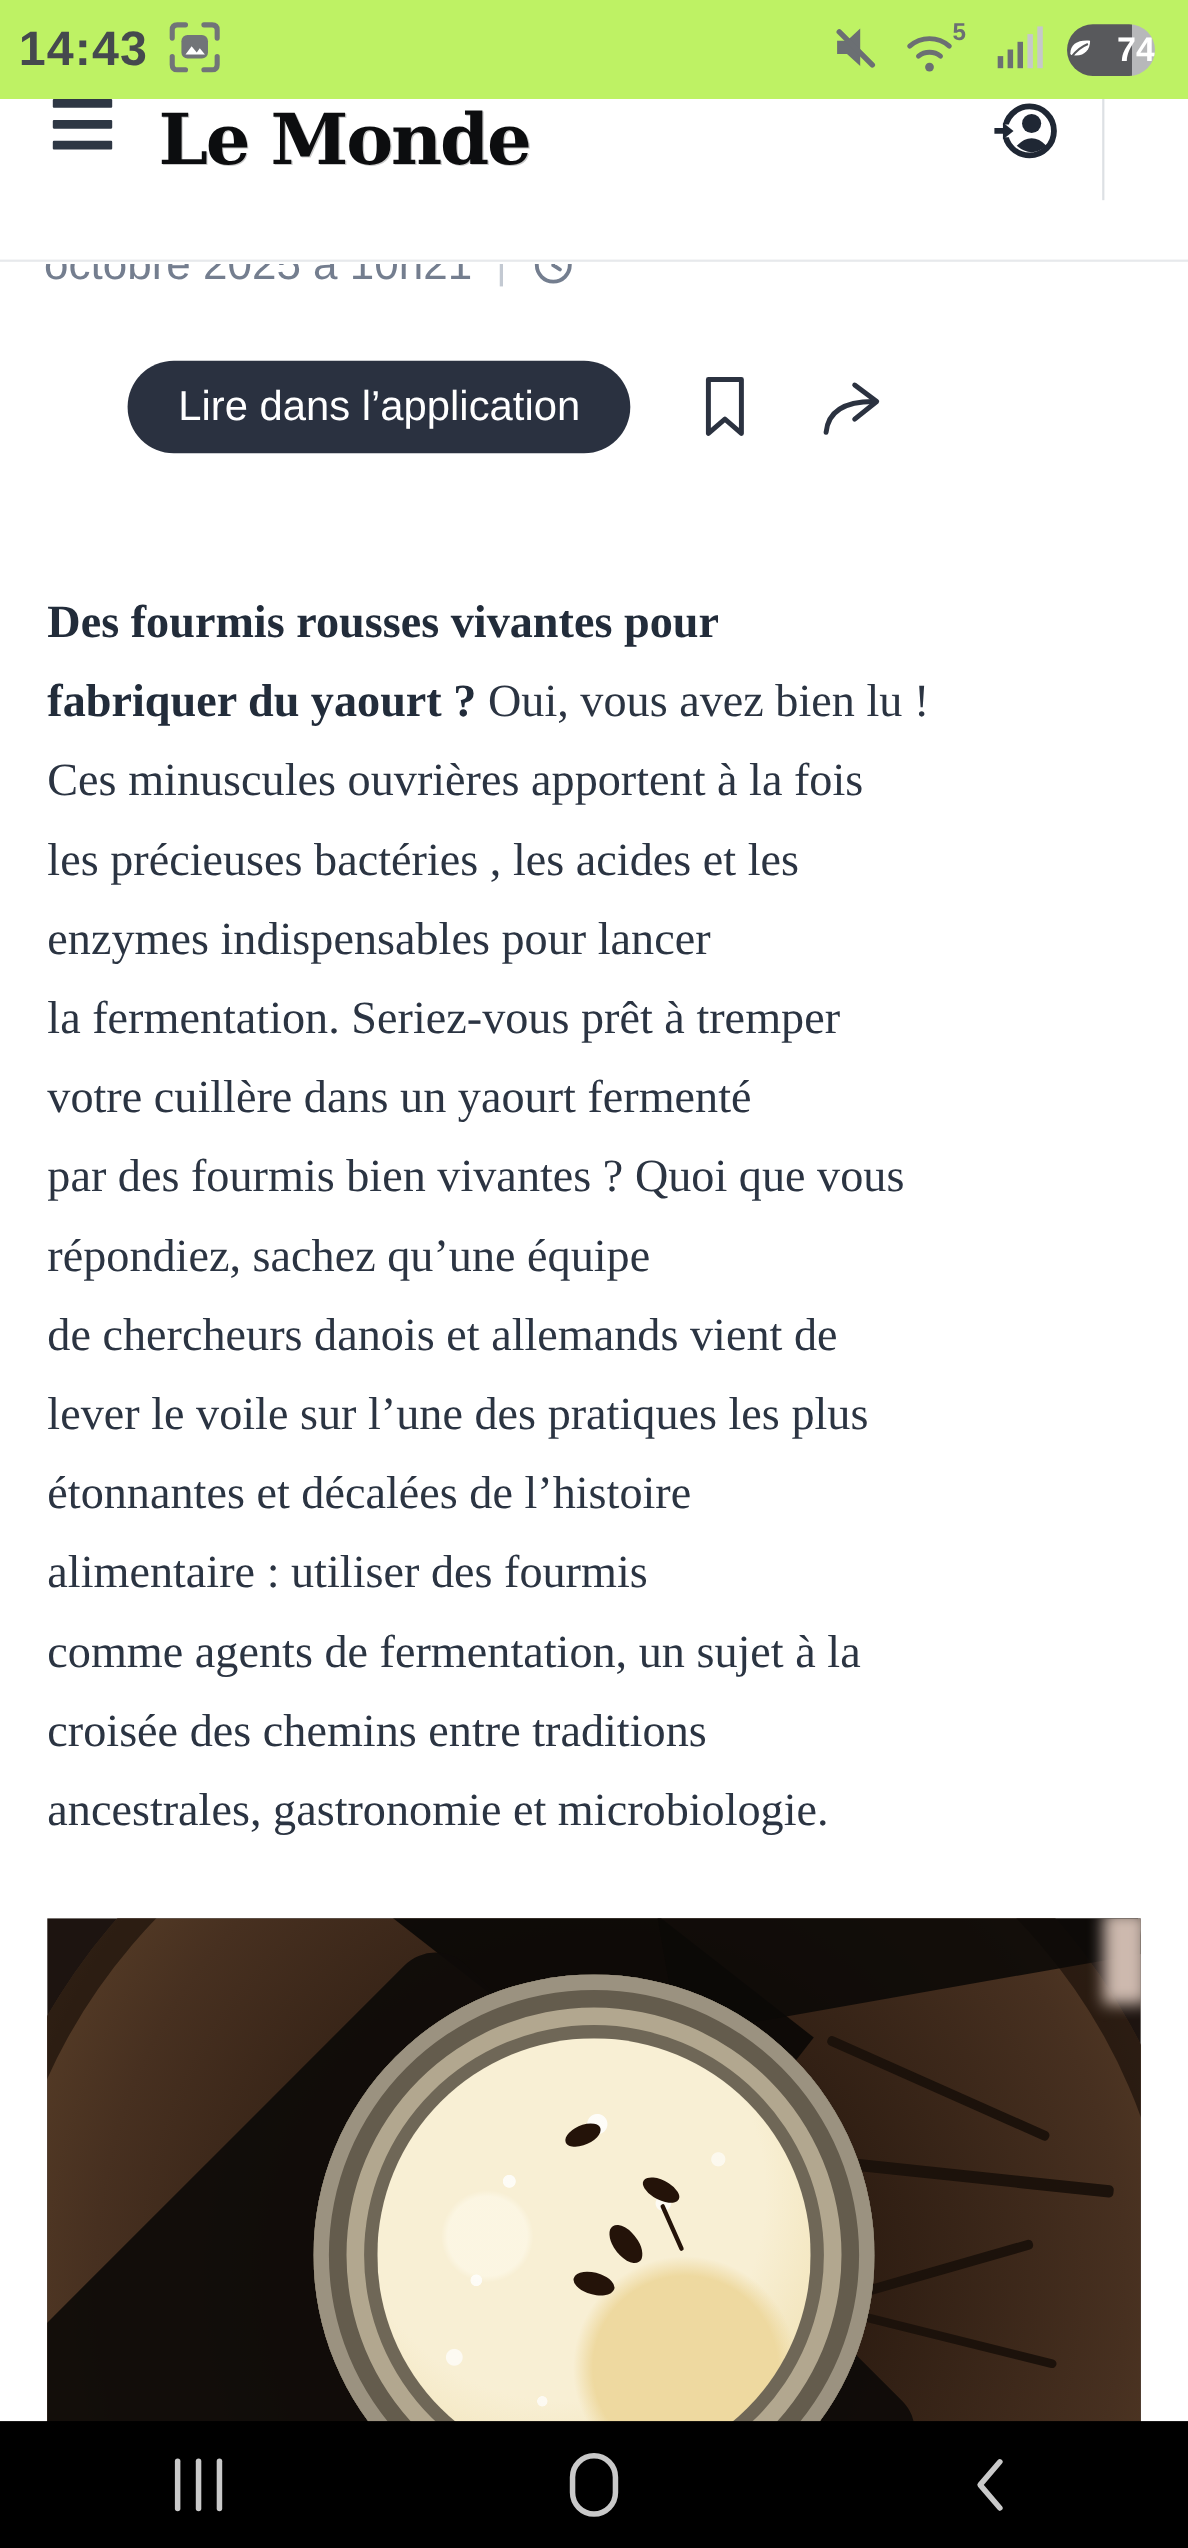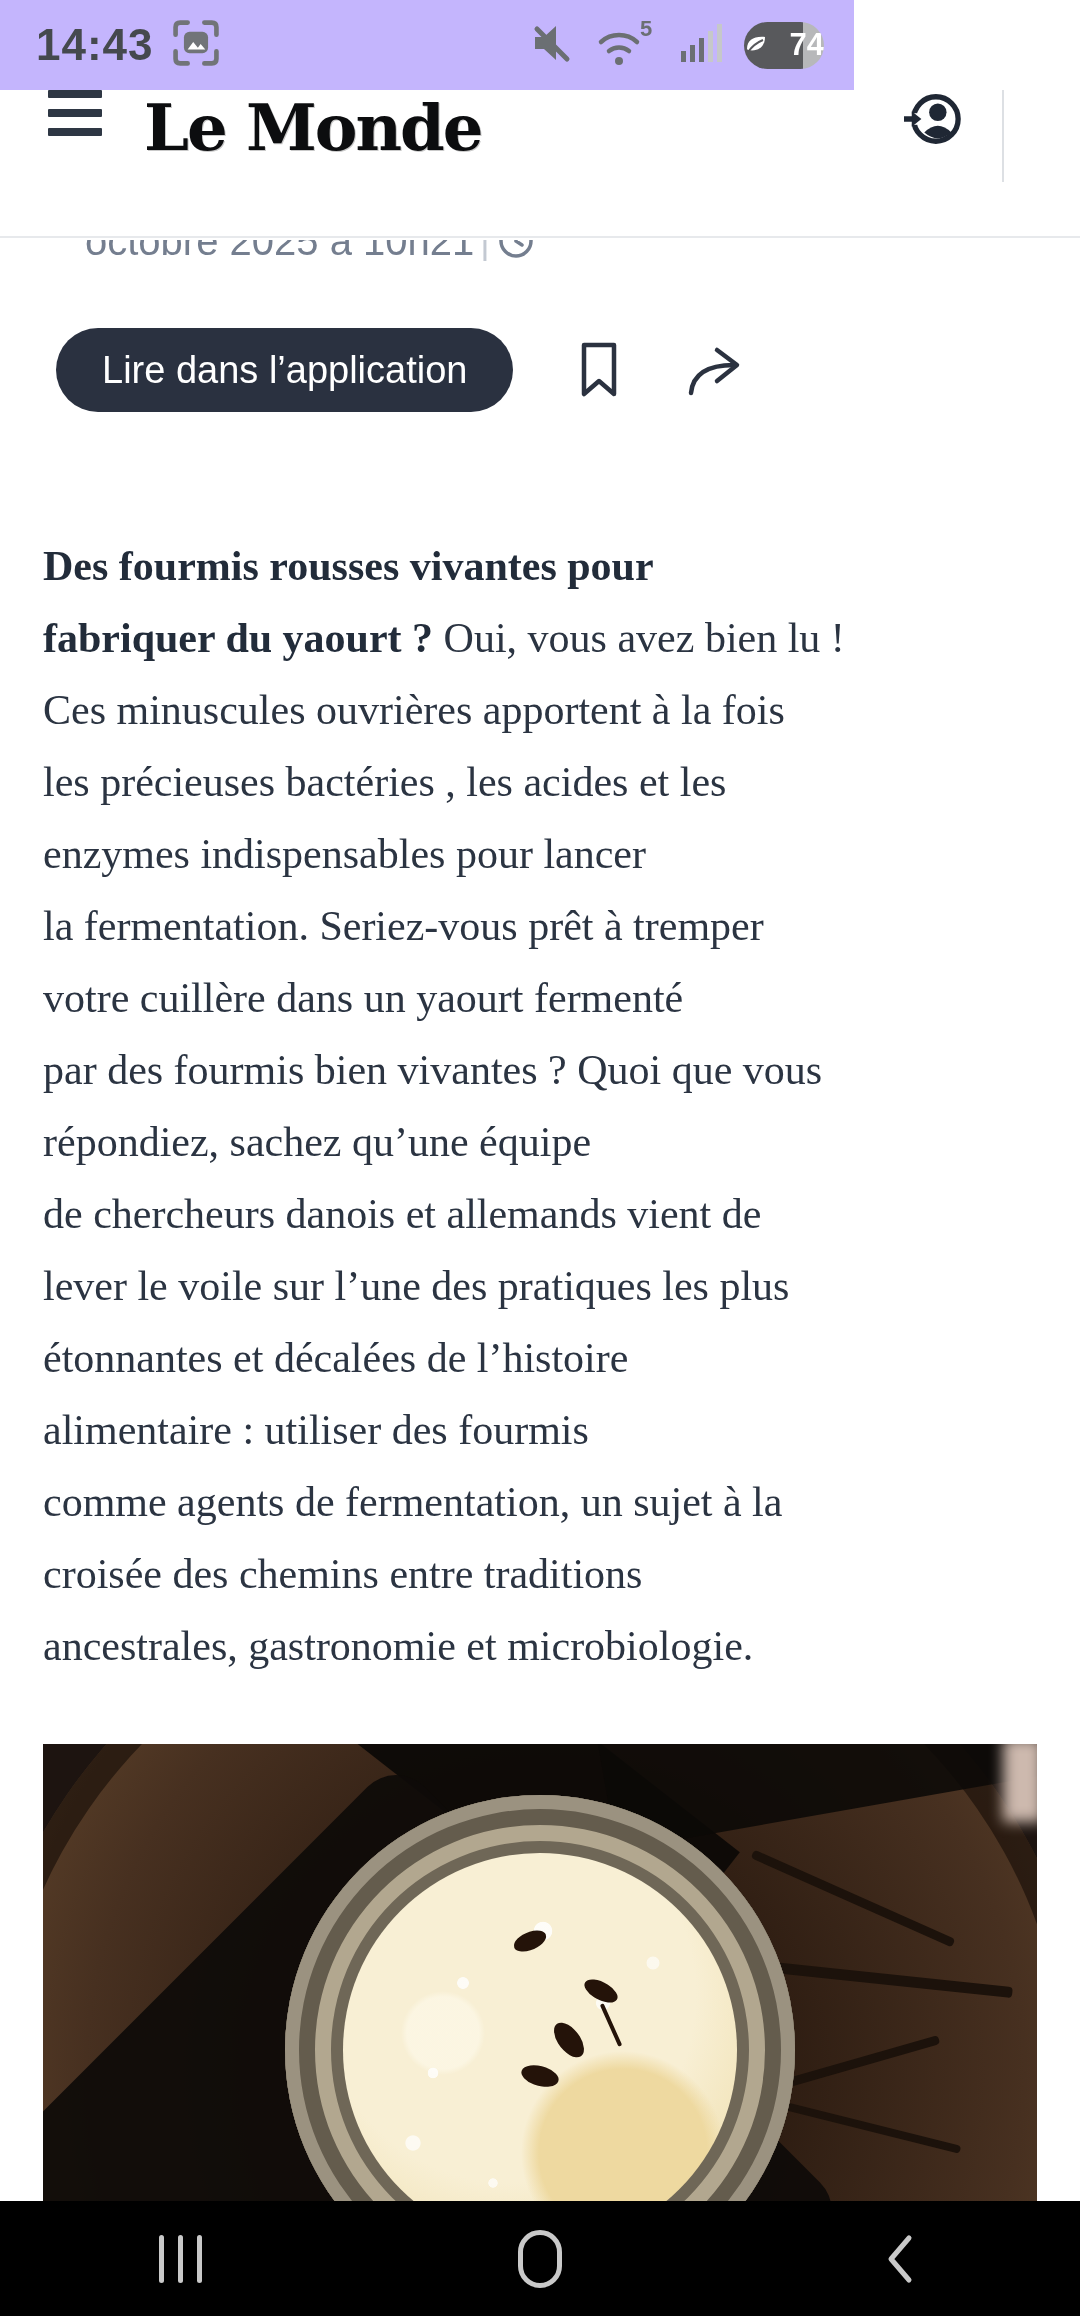--- a/index.html
+++ b/index.html
@@ -4,23 +4,23 @@
 <style>
   * { margin:0; padding:0; box-sizing:border-box; }
   html,body { background:#777; }
   body { font-family:"Liberation Sans", sans-serif; }
   .screen{
     position:relative; width:1080px; height:2316px; background:#fff;
     overflow:hidden; margin:0 auto;
   }
   
   .status-bar{
-    position:absolute; top:0; left:0; width:854px; height:90px;
+    position:absolute; top:0; left:0; width:1080px; height:90px;
     display:flex; align-items:center; justify-content:space-between;
-    padding:0 30px 0 36px; background:#c4b5fd;
+    padding:0 30px 0 17px; background:#bef264;
   }
   .sb-left{ display:flex; align-items:center; gap:16px; }
   .sb-time{ font-size:44px; font-weight:700; color:#45494e; letter-spacing:1px; }
   .sb-right{ display:flex; align-items:center; gap:20px; }
   .battery-pill{
     width:80px; height:47px; border-radius:24px; overflow:hidden;
     background:linear-gradient(to right,#58595c 0 74%,#b7b8ba 74% 100%);
     display:flex; align-items:center; justify-content:space-between; gap:3px;
   }
   .battery-pill span{ color:#fff; font-weight:700; font-size:31px; }
@@ -43,26 +43,26 @@
   .subscribe-btn{
     width:252px; height:80px; background:var(--accent-yellow,#fdc30b);
     border:none; border-radius:9px; cursor:pointer;
     font-family:"Liberation Serif", serif; font-size:41px; font-weight:600;
     color:#373d45; display:flex; align-items:center; justify-content:center;
   }
   
   .content{ position:absolute; top:240px; left:0; width:1080px; }
   .meta-strip{ height:30px; overflow:hidden; }
   .meta-line{
-    display:flex; align-items:center; padding-left:85px;
+    display:flex; align-items:center; gap:16px; padding-left:40px;
     height:58px; margin-top:-28px;
     font-size:40px; color:var(--meta-gray,#747e8f);
   }
   .meta-sep{ color:#c3c9d2; font-size:36px; padding:0 6px; }
-  .action-row{ margin-top:58px; padding-left:56px; display:flex; align-items:center; }
+  .action-row{ margin-top:58px; padding-left:116px; display:flex; align-items:center; }
   .read-app-pill{
     height:84px; padding:0 46px; border:none; border-radius:42px;
     background:var(--pill-navy,#2a3140); color:#fff; font-size:38px;
     font-family:"Liberation Sans", sans-serif; cursor:pointer;
     display:flex; align-items:center;
   }
   .icon-btn{ background:none; border:none; cursor:pointer; display:flex; align-items:center; justify-content:center; }
   .bookmark-btn{ margin-left:62px; }
   .share-btn{ margin-left:56px; }
   

